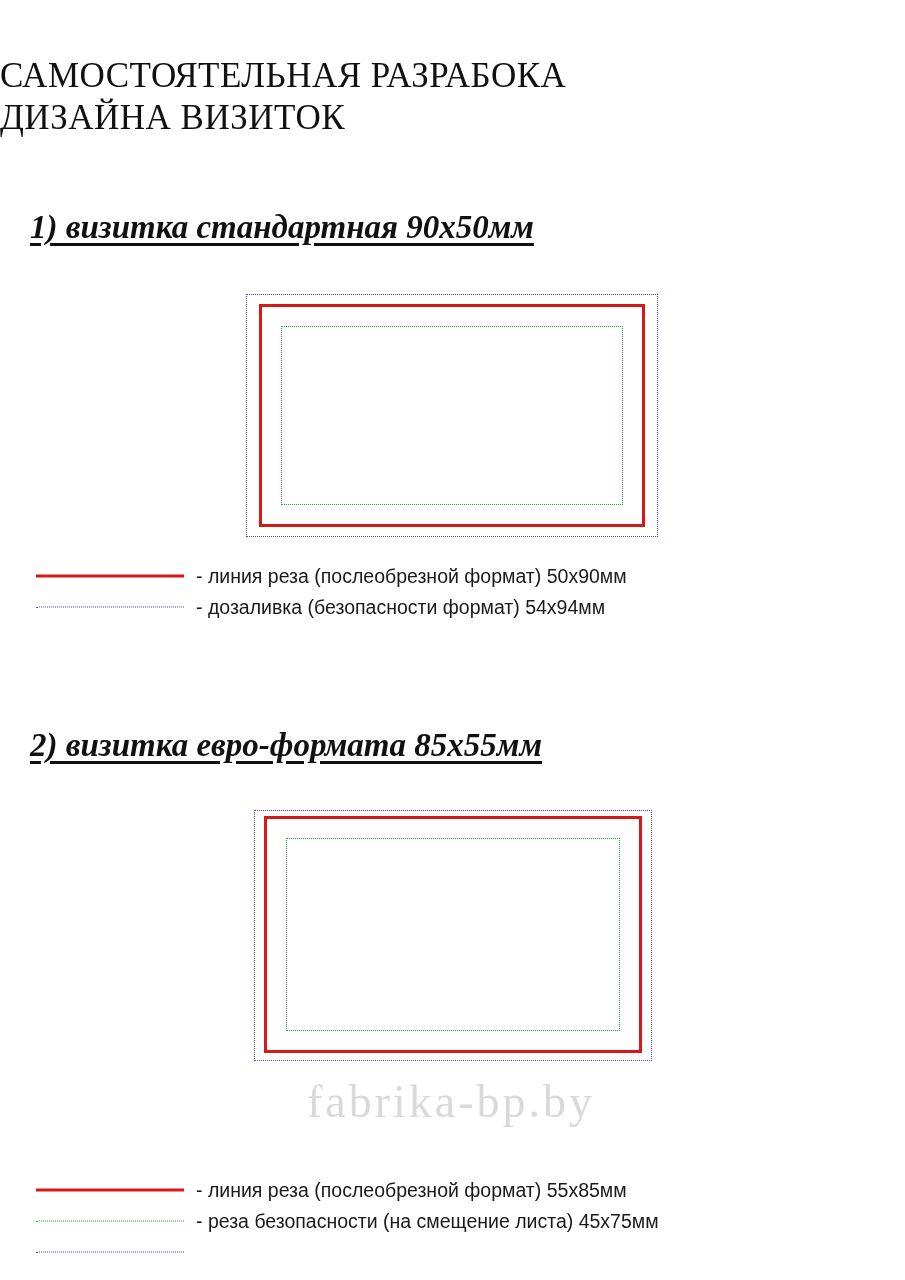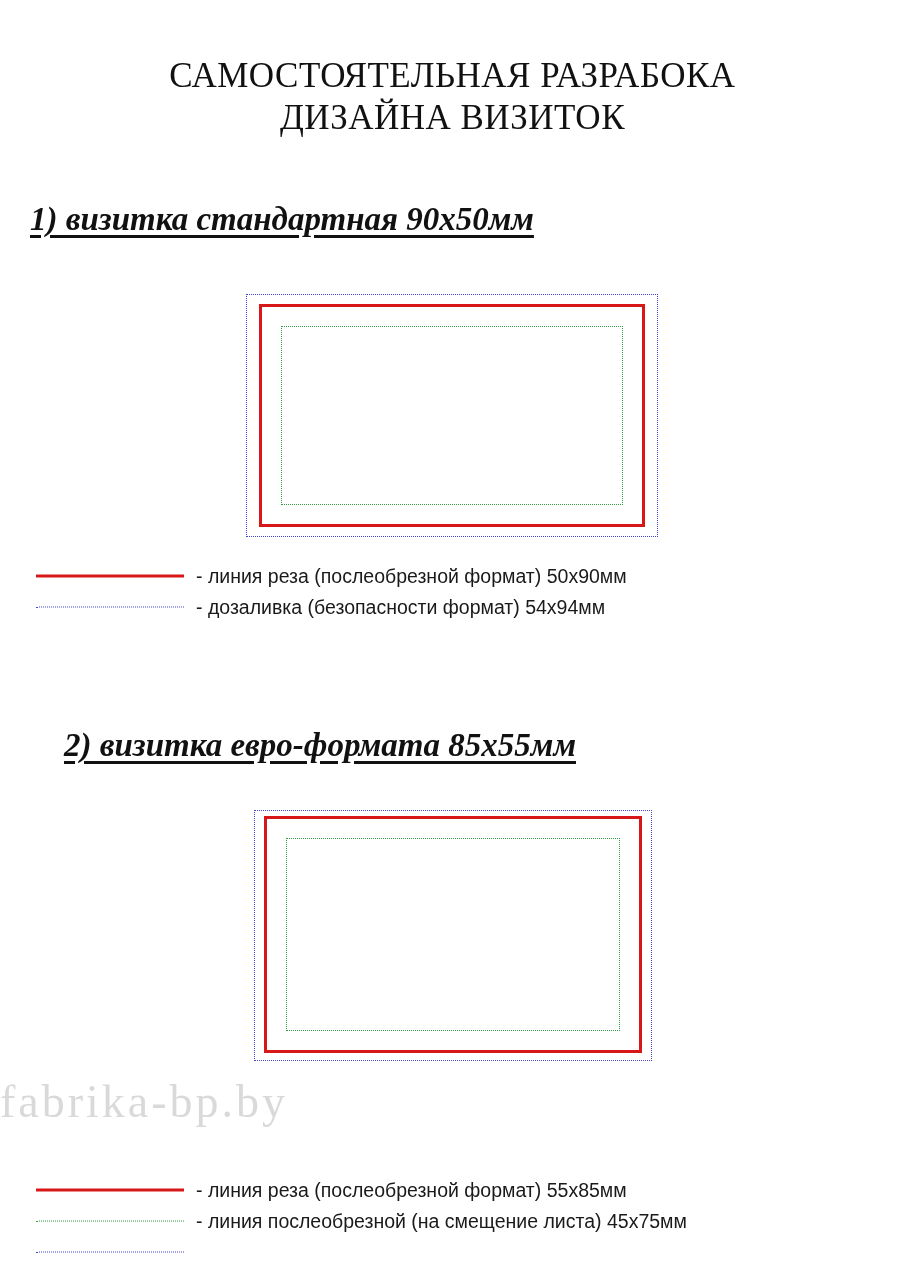--- a/index.html
+++ b/index.html
@@ -22,21 +22,20 @@
     width: 905px;
     height: 1280px;
   }
 
   
   .title {
     position: absolute;
     top: 55px;
     left: 0;
     width: 905px;
-    text-align: center;
     font-family: "Liberation Serif", serif;
     font-size: 35px;
     line-height: 42px;
     letter-spacing: 0.5px;
     color: #111111;
   }
   .title .line2 { display: block; font-family: Liberation Serif, serif; }
 
   
   .section-heading {
@@ -45,22 +44,22 @@
     font-family: "Liberation Serif", serif;
     font-style: italic;
     font-weight: bold;
     font-size: 33px;
     line-height: 38px;
     color: #111111;
     text-decoration: underline;
     text-underline-offset: 5px;
     white-space: nowrap;
   }
-  #heading-1 { top: 200px; }
-  #heading-2 { top: 726px; margin-left: 34px; }
+  #heading-1 { top: 208px; }
+  #heading-2 { top: 726px; }
 
   
   .card-diagram {
     position: absolute;
     box-sizing: border-box;
   }
   
   .bleed {
     position: absolute;
     box-sizing: border-box;
@@ -131,20 +130,21 @@
     white-space: nowrap;
     padding-left: 12px;
   }
 
   
   .watermark {
     position: absolute;
     left: 0;
     top: 1075px;
     width: 902px;
+    text-align: center;
     font-family: "Liberation Serif", serif;
     font-size: 46px;
     letter-spacing: 3px;
     color: rgba(120,120,120,0.28);
     pointer-events: none;
     user-select: none;
   }
 </style>
 </head>
 <body>
@@ -193,21 +193,21 @@
     <div class="legend-row">
       <div class="swatch red">
           <div class="rule"></div>
         </div>
       <div class="legend-text">- линия реза (послеобрезной формат) 55x85мм</div>
     </div>
     <div class="legend-row">
       <div class="swatch green">
           <div class="rule"></div>
         </div>
-      <div class="legend-text">- линия послеобрезной (на смещение листа) 45x75мм</div>
+      <div class="legend-text">- реза безопасности (на смещение листа) 45x75мм</div>
     </div>
     <div class="legend-row">
       <div class="swatch blue">
           <div class="rule"></div>
         </div>
     </div>
   </div>
 
 </div>
 

